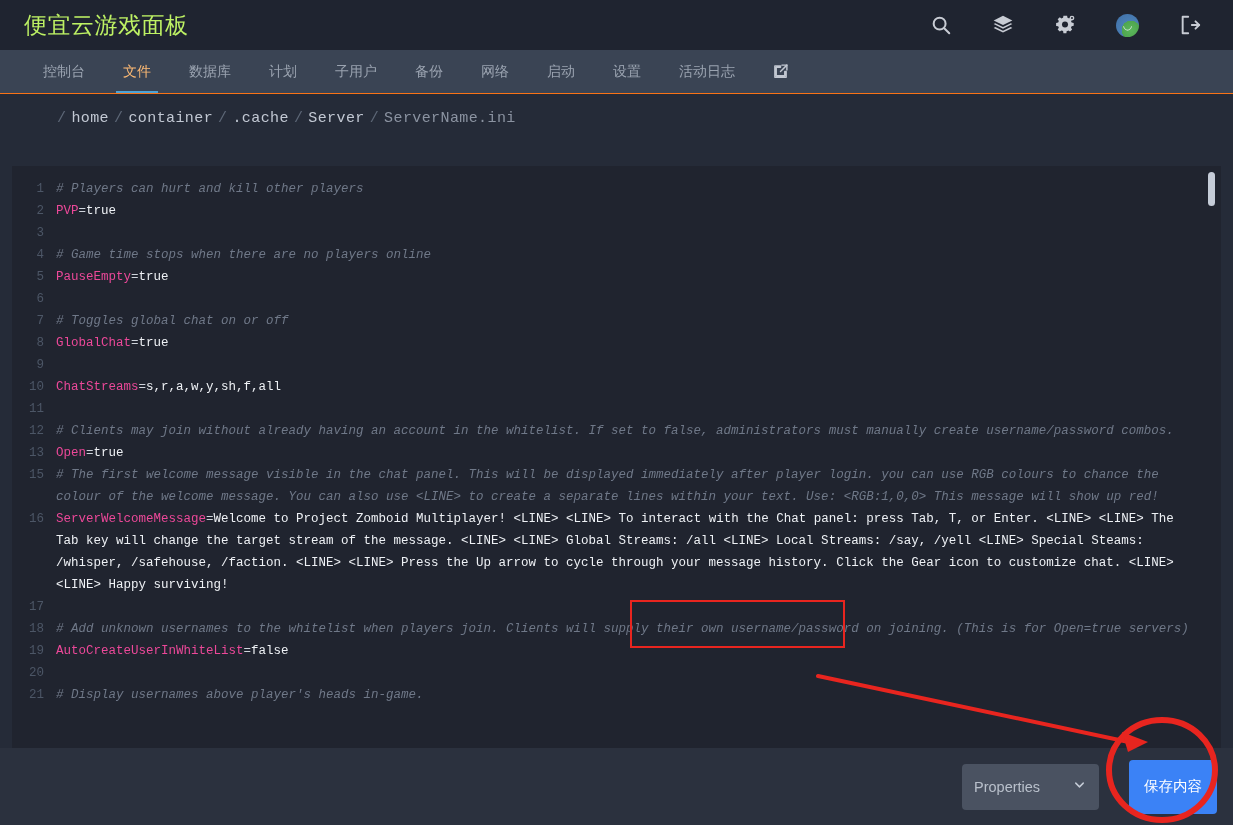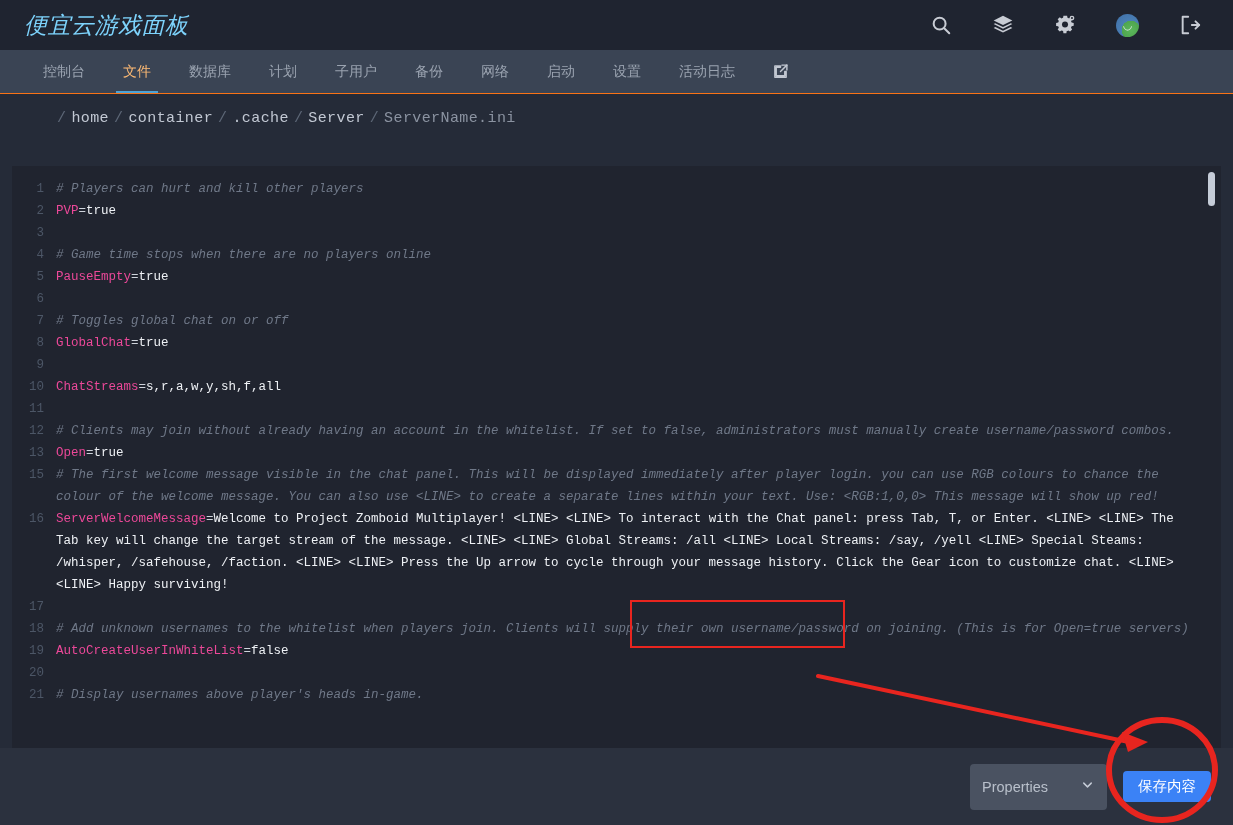--- a/index.html
+++ b/index.html
@@ -11,23 +11,22 @@
   }
   #app { position: relative; width: 1233px; height: 825px; background: #252b38; }
 
   
   .header {
     height: 50px; background: #1f2430;
     display: flex; align-items: center;
     padding: 0 18px 0 24px;
   }
   .brand {
-    color: #7dd3fc; font-size: 23px; letter-spacing: .5px; font-weight: 400;
+    color: #bef264; font-size: 23px; letter-spacing: .5px; font-weight: 400;
     white-space: nowrap;
-    font-style: italic;
   }
   .header-spacer { flex: 1 1 auto; }
   .header-icons { display: flex; align-items: center; gap: 40px; padding-right: 14px; }
   .hicon { width: 22px; height: 22px; display: block; color: #c8ccd4; cursor: pointer; }
   .hicon svg { display: block; }
   .avatar {
     width: 23px; height: 23px; border-radius: 50%;
     background: radial-gradient(circle at 65% 70%, #5bb85b 0%, #4fa54f 42%, #4a7fb5 43%, #3f6fa8 100%);
     position: relative; overflow: hidden; cursor: pointer;
   }
@@ -94,31 +93,31 @@
   }
   .scroll-thumb {
     position: absolute; right: 4px; top: 6px; width: 7px; height: 34px;
     border-radius: 4px; background: #c5ccd8; cursor: pointer;
   }
 
   
   .bottombar {
     position: absolute; left: 0; bottom: 0; width: 1233px; height: 77px;
     background: #2b313e; display: flex; align-items: center;
-    justify-content: flex-end; padding-right: 22px; gap: 16px;
+    justify-content: flex-end; padding-right: 16px; gap: 30px;
   }
   .select {
     position: relative; width: 137px; height: 46px; border-radius: 4px;
     background: #4a5261; display: flex; align-items: center;
     padding: 0 12px; cursor: pointer;
   }
   .select .label { color: #b9c0cb; font-size: 14.5px; }
   .select .chev { position: absolute; right: 12px; top: 50%; transform: translateY(-50%); color: #c3cad5; }
   .save-btn {
-    width: 88px; height: 31px; border-radius: 4px; border: none;
+    width: 88px; height: 54px; border-radius: 4px; border: none;
     background: #3b82f6; color: #ffffff; font-size: 14.5px;
     font-family: "Liberation Sans", sans-serif; cursor: pointer;
   }
 
   
   .anno-box {
     position: absolute; left: 630px; top: 600px; width: 215px; height: 48px;
     border: 2.5px solid #e8251f; pointer-events: none;
   }
   .anno-svg { position: absolute; left: 0; top: 0; width: 1233px; height: 825px; pointer-events: none; }

